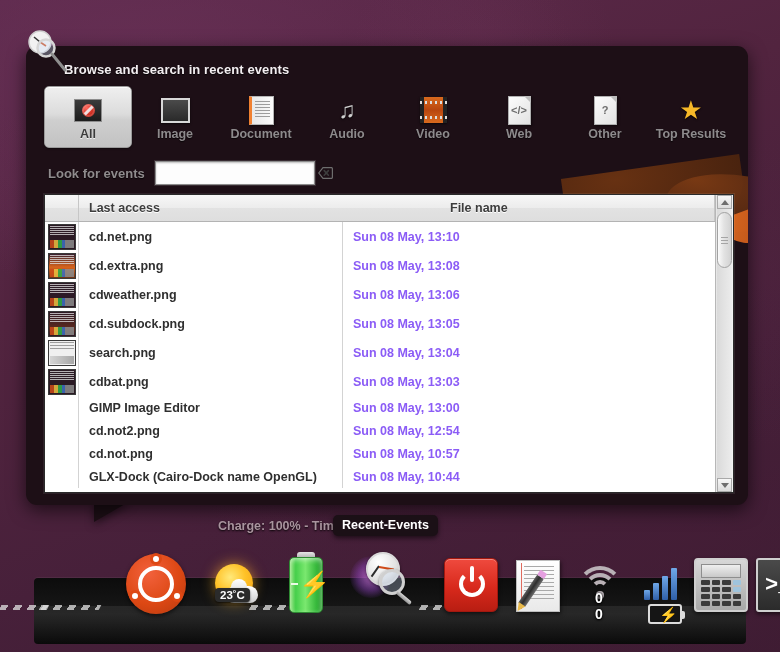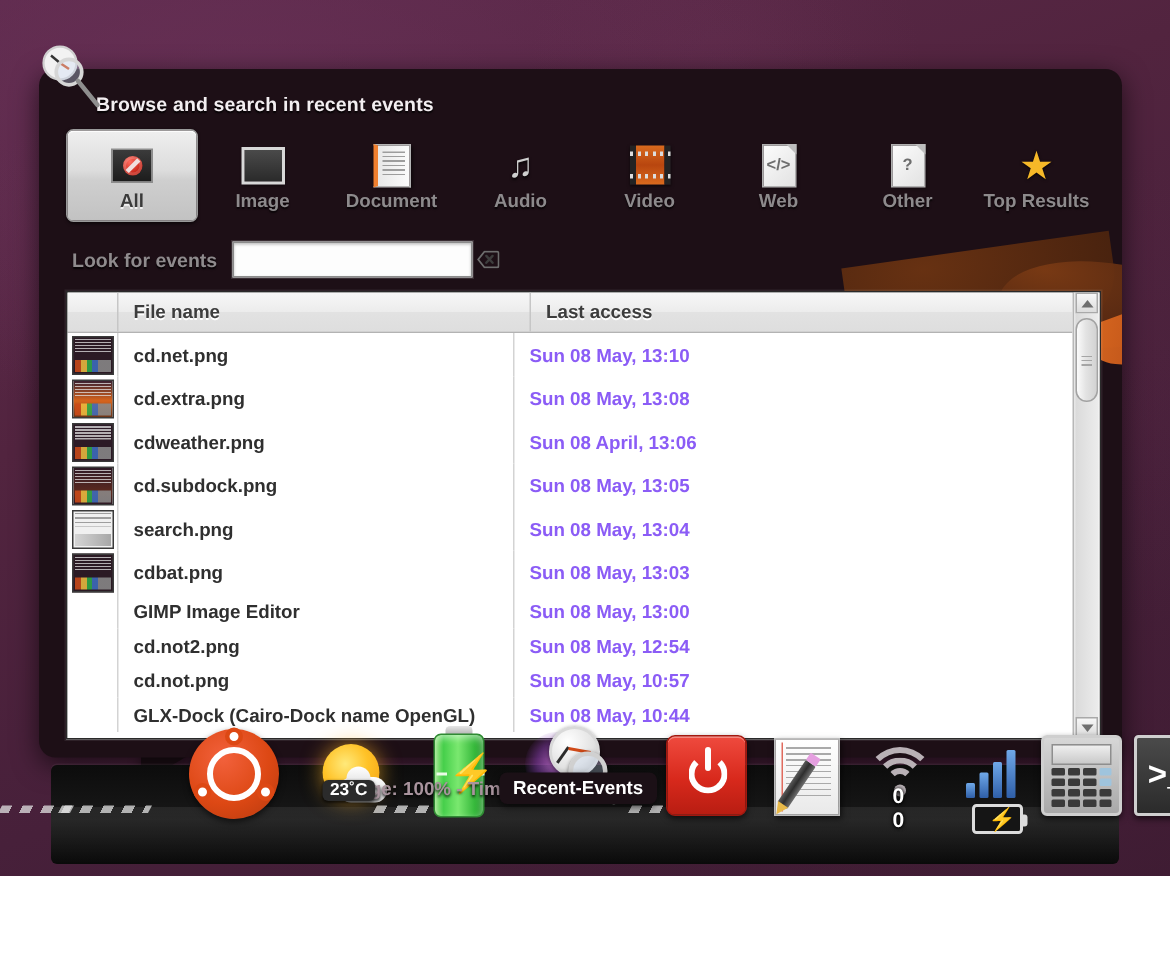--- a/index.html
+++ b/index.html
@@ -7,21 +7,21 @@
     padding: 0;
     width: 780px;
     height: 652px;
     overflow: hidden;
     font-family: "Liberation Sans", sans-serif;
   }
 
   #desktop {
     position: relative;
     width: 780px;
-    height: 584px;
+    height: 652px;
     background:
       radial-gradient(ellipse 600px 320px at 20% 10%, rgba(110,52,92,0.55), rgba(0,0,0,0) 70%),
       radial-gradient(ellipse 700px 400px at 85% 85%, rgba(70,30,55,0.55), rgba(0,0,0,0) 70%),
       linear-gradient(160deg, #5d2a4c 0%, #52243f 35%, #47203a 65%, #3b1b31 100%);
     overflow: hidden;
   }
   
   #desktop::before {
     content: "";
     position: absolute; inset: 0;
@@ -762,22 +762,22 @@
             <path d="M6.2 3.6 L10.4 8.2 M10.4 3.6 L6.2 8.2" stroke="#3d3d3d" stroke-width="1.6" stroke-linecap="round"></path>
           </svg>
         </span>
       </div>
     </div>
 
     <div id="list-frame">
       <div id="list-area">
         <div id="list-header">
           <div class="hdr-cell hdr-thumb"></div>
+          <div class="hdr-cell hdr-date">Last access</div>
           <div class="hdr-cell hdr-name">File name</div>
-          <div class="hdr-cell hdr-date">Last access</div>
         </div>
         <div id="list-body">
 
           <div class="row">
             <div class="cell-thumb">
                 <span class="thumb"></span>
               </div>
             <div class="cell-name">cd.net.png</div>
             <div class="cell-date">Sun 08 May, 13:10</div>
           </div>
@@ -788,21 +788,21 @@
               </div>
             <div class="cell-name">cd.extra.png</div>
             <div class="cell-date">Sun 08 May, 13:08</div>
           </div>
 
           <div class="row">
             <div class="cell-thumb">
                 <span class="thumb t-weather"></span>
               </div>
             <div class="cell-name">cdweather.png</div>
-            <div class="cell-date">Sun 08 April, 13:06</div>
+            <div class="cell-date">Sun 08 May, 13:06</div>
           </div>
 
           <div class="row">
             <div class="cell-thumb">
                 <span class="thumb t-sub"></span>
               </div>
             <div class="cell-name">cd.subdock.png</div>
             <div class="cell-date">Sun 08 May, 13:05</div>
           </div>
 

